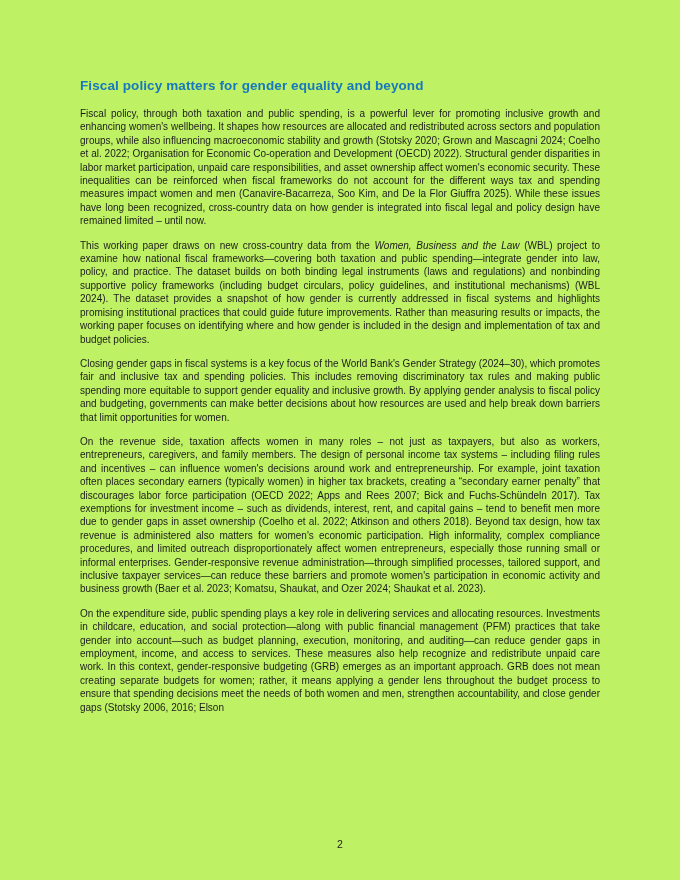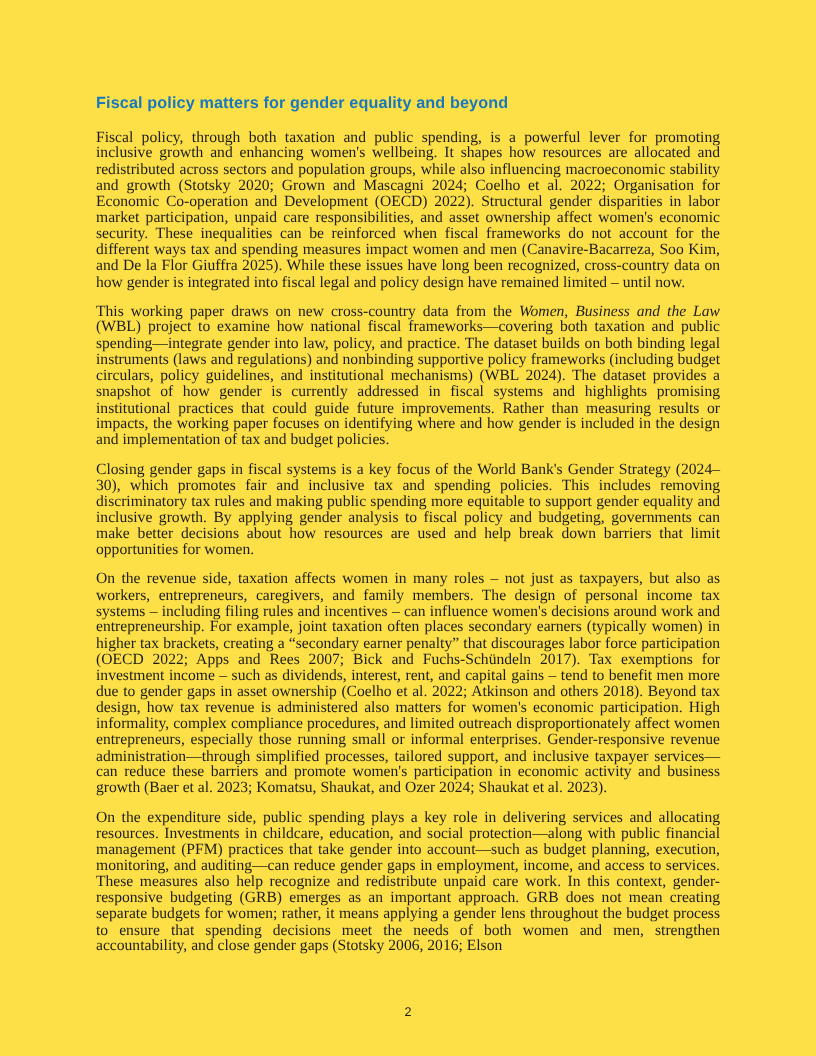--- a/index.html
+++ b/index.html
@@ -4,44 +4,43 @@
 <style>
   html, body {
     margin: 0;
     padding: 0;
     background: #ffffff;
   }
   .page {
     position: relative;
     width: 680px;
     height: 880px;
-    background: #fde047;
+    background: #bef264;
     font-family: "Liberation Sans", sans-serif;
     color: #1c1c1c;
     overflow: hidden;
   }
   .content {
     position: absolute;
     left: 80px;
     right: 80px;
     top: 78px;
   }
   .doc-heading {
     color: #1778be;
     font-size: 13.5px;
     font-weight: bold;
     margin: 0 0 14px 0;
     letter-spacing: 0.1px;
   }
   .doc-para {
-    font-size: 13px;
+    font-size: 10px;
     line-height: 13.4px;
     text-align: justify;
     margin: 0 0 11px 0;
-    font-family: Liberation Serif, serif;
   }
   .doc-para em {
     font-style: italic;
     margin-top: 40px;
   }
   .page-number {
     position: absolute;
     bottom: 30px;
     left: 0;
     right: 0;

